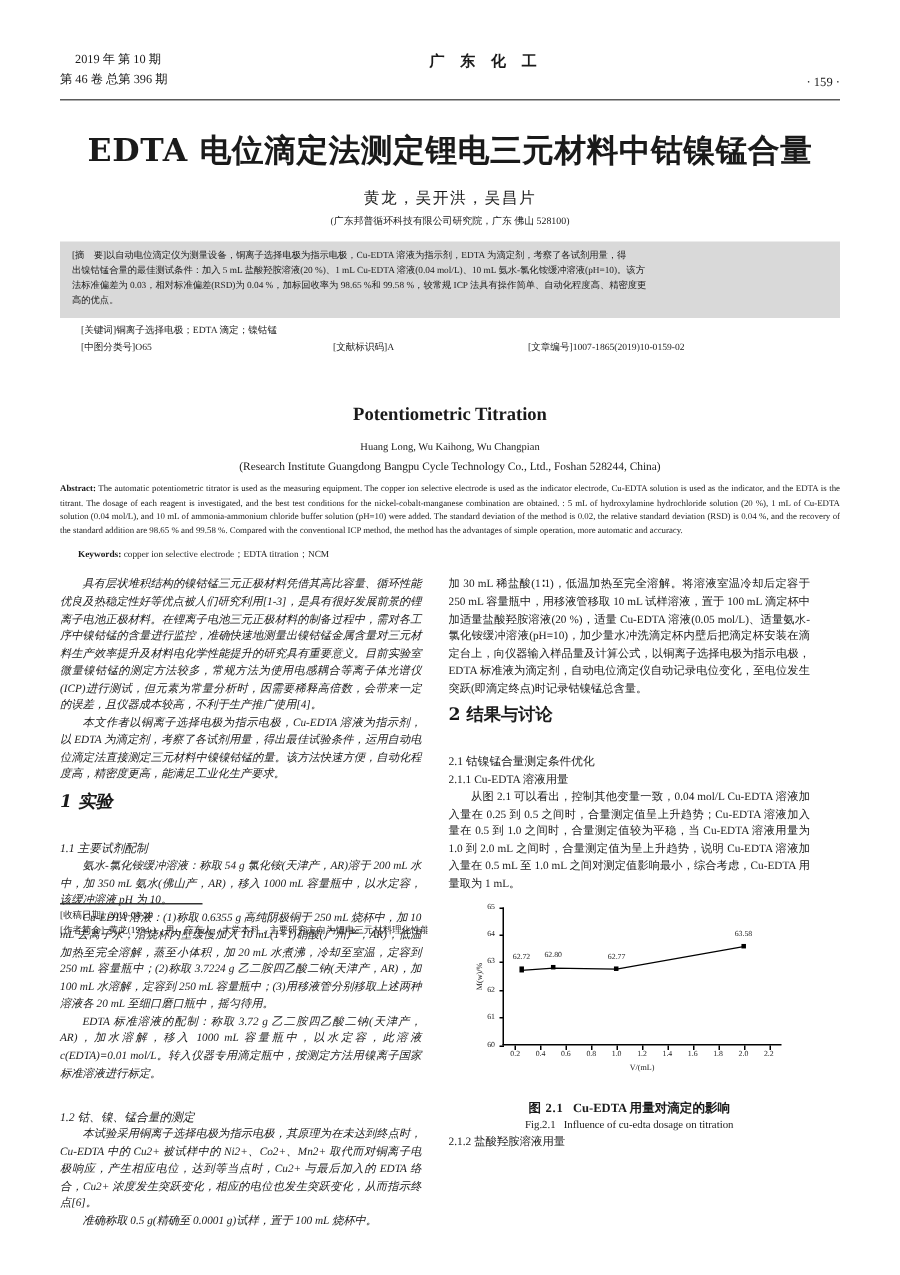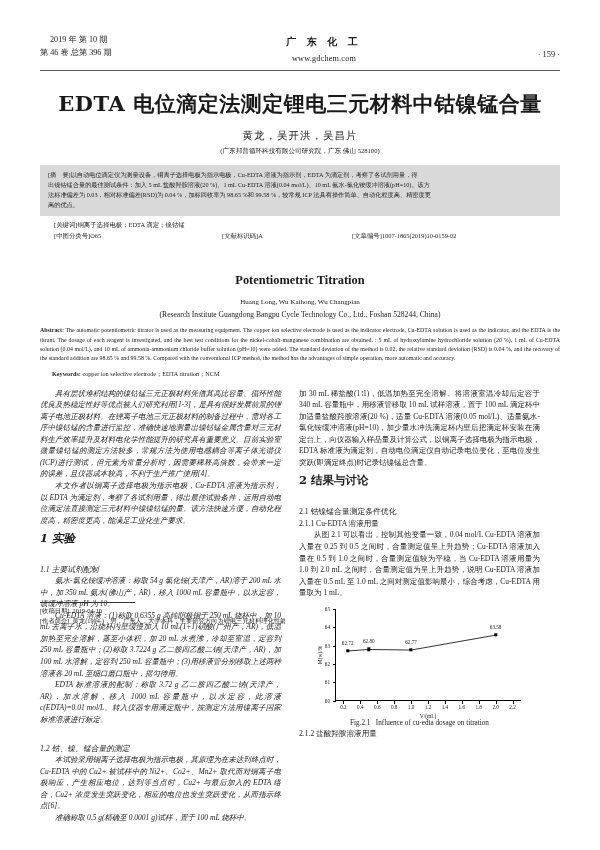--- a/index.html
+++ b/index.html
@@ -90,21 +90,20 @@
 
 <div class="page">
 
   <div class="masthead">
     <div class="mh-left">
       <div class="l1">2019 年  第 10 期</div>
       <div>第 46 卷  总第 396 期</div>
     </div>
     <div class="mh-center">
       <div class="journal">广 东 化 工</div>
-      <div class="site">www.gdchem.com</div>
     </div>
     <div class="mh-right">· 159 ·</div>
   </div>
   <hr class="rule">
 
   <div class="title-cn">EDTA 电位滴定法测定锂电三元材料中钴镍锰合量</div>
   <div class="authors-cn">黄龙，吴开洪，吴昌片</div>
   <div class="affil-cn">(广东邦普循环科技有限公司研究院，广东 佛山 528100)</div>
 
   <div class="abs-box">
@@ -144,21 +143,21 @@
       <p class="ind">氨水-氯化铵缓冲溶液：称取 54 g 氯化铵(天津产，AR)溶于 200 mL 水中，加 350 mL 氨水(佛山产，AR)，移入 1000 mL 容量瓶中，以水定容，该缓冲溶液 pH 为 10。</p>
       <p class="ind">Cu-EDTA 溶液：(1)称取 0.6355 g 高纯阴极铜于 250 mL 烧杯中，加 10 mL 去离子水，沿烧杯内壁缓慢加入 10 mL(1+1)硝酸(广州产，AR)，低温加热至完全溶解，蒸至小体积，加 20 mL 水煮沸，冷却至室温，定容到 250 mL 容量瓶中；(2)称取 3.7224 g 乙二胺四乙酸二钠(天津产，AR)，加 100 mL 水溶解，定容到 250 mL 容量瓶中；(3)用移液管分别移取上述两种溶液各 20 mL 至细口磨口瓶中，摇匀待用。</p>
       <p class="ind">EDTA 标准溶液的配制：称取 3.72 g 乙二胺四乙酸二钠(天津产，AR)，加水溶解，移入 1000 mL 容量瓶中，以水定容，此溶液 c(EDTA)=0.01 mol/L。转入仪器专用滴定瓶中，按测定方法用镍离子国家标准溶液进行标定。</p>
 
       <div class="h2">1.2 钴、镍、锰合量的测定</div>
       <p class="ind">本试验采用铜离子选择电极为指示电极，其原理为在未达到终点时，Cu-EDTA 中的 Cu2+ 被试样中的 Ni2+、Co2+、Mn2+ 取代而对铜离子电极响应，产生相应电位，达到等当点时，Cu2+ 与最后加入的 EDTA 络合，Cu2+ 浓度发生突跃变化，相应的电位也发生突跃变化，从而指示终点[6]。</p>
       <p class="ind">准确称取 0.5 g(精确至 0.0001 g)试样，置于 100 mL 烧杯中。</p>
     </div>
 
     <div class="col right">
-      <p>加 30 mL 稀盐酸(1∶1)，低温加热至完全溶解。将溶液室温冷却后定容于 340 mL 容量瓶中，用移液管移取 10 mL 试样溶液，置于 100 mL 滴定杯中加适量盐酸羟胺溶液(20 %)，适量 Cu-EDTA 溶液(0.05 mol/L)、适量氨水-氯化铵缓冲溶液(pH=10)，加少量水冲洗滴定杯内壁后把滴定杯安装在滴定台上，向仪器输入样品量及计算公式，以铜离子选择电极为指示电极，EDTA 标准液为滴定剂，自动电位滴定仪自动记录电位变化，至电位发生突跃(即滴定终点)时记录钴镍锰总含量。</p>
+      <p>加 30 mL 稀盐酸(1∶1)，低温加热至完全溶解。将溶液室温冷却后定容于 250 mL 容量瓶中，用移液管移取 10 mL 试样溶液，置于 100 mL 滴定杯中加适量盐酸羟胺溶液(20 %)，适量 Cu-EDTA 溶液(0.05 mol/L)、适量氨水-氯化铵缓冲溶液(pH=10)，加少量水冲洗滴定杯内壁后把滴定杯安装在滴定台上，向仪器输入样品量及计算公式，以铜离子选择电极为指示电极，EDTA 标准液为滴定剂，自动电位滴定仪自动记录电位变化，至电位发生突跃(即滴定终点)时记录钴镍锰总含量。</p>
 
       <div class="h1">2 结果与讨论</div>
       <div class="h2">2.1 钴镍锰合量测定条件优化</div>
       <div class="h3">2.1.1 Cu-EDTA 溶液用量</div>
       <p class="ind">从图 2.1 可以看出，控制其他变量一致，0.04 mol/L Cu-EDTA 溶液加入量在 0.25 到 0.5 之间时，合量测定值呈上升趋势；Cu-EDTA 溶液加入量在 0.5 到 1.0 之间时，合量测定值较为平稳，当 Cu-EDTA 溶液用量为 1.0 到 2.0 mL 之间时，合量测定值为呈上升趋势，说明 Cu-EDTA 溶液加入量在 0.5 mL 至 1.0 mL 之间对测定值影响最小，综合考虑，Cu-EDTA 用量取为 1 mL。</p>
 
       <div class="figure">
         <div class="plot-wrap">
           <div class="plot" id="plot">
             <div class="axis-line" style="left:0;top:0;width:1px;height:100%;"></div>
@@ -205,20 +204,23 @@
               <div class="dot" style="left: 12.6818px; top: 41.952px;"></div>
               <div class="dot-lbl" style="left: 12.6818px; top: 36.952px;">62.72</div>
               <div class="dot" style="left: 33.8182px; top: 40.48px;"></div>
               <div class="dot-lbl" style="left: 33.8182px; top: 35.48px;">62.80</div>
               <div class="dot" style="left: 76.0909px; top: 41.032px;"></div>
               <div class="dot-lbl" style="left: 76.0909px; top: 36.032px;">62.77</div>
               <div class="dot" style="left: 160.636px; top: 26.128px;"></div>
               <div class="dot-lbl" style="left: 160.636px; top: 21.128px;">63.58</div>
             </div>
         </div>
+        <div class="cap-cn">
+          <span class="num">图 2.1</span>&nbsp;&nbsp;&nbsp;<span>Cu-EDTA 用量对滴定的影响</span>
+        </div>
         <div class="cap-en">
           <span>Fig.2.1</span>&nbsp;&nbsp;&nbsp;<span>Influence of cu-edta dosage on titration</span>
         </div>
       </div>
 
       <div class="h3">2.1.2 盐酸羟胺溶液用量</div>
     </div>
   </div>
 
   <div class="fn">

